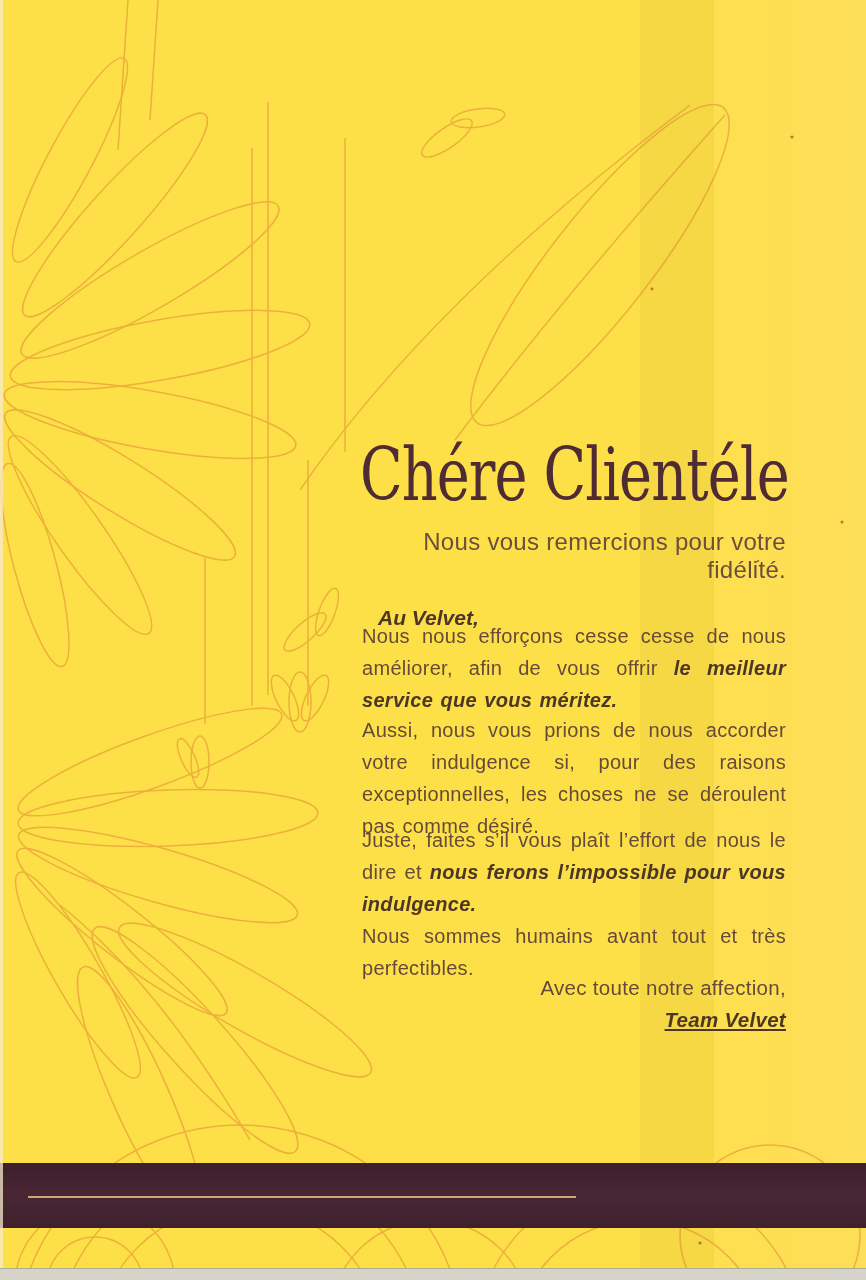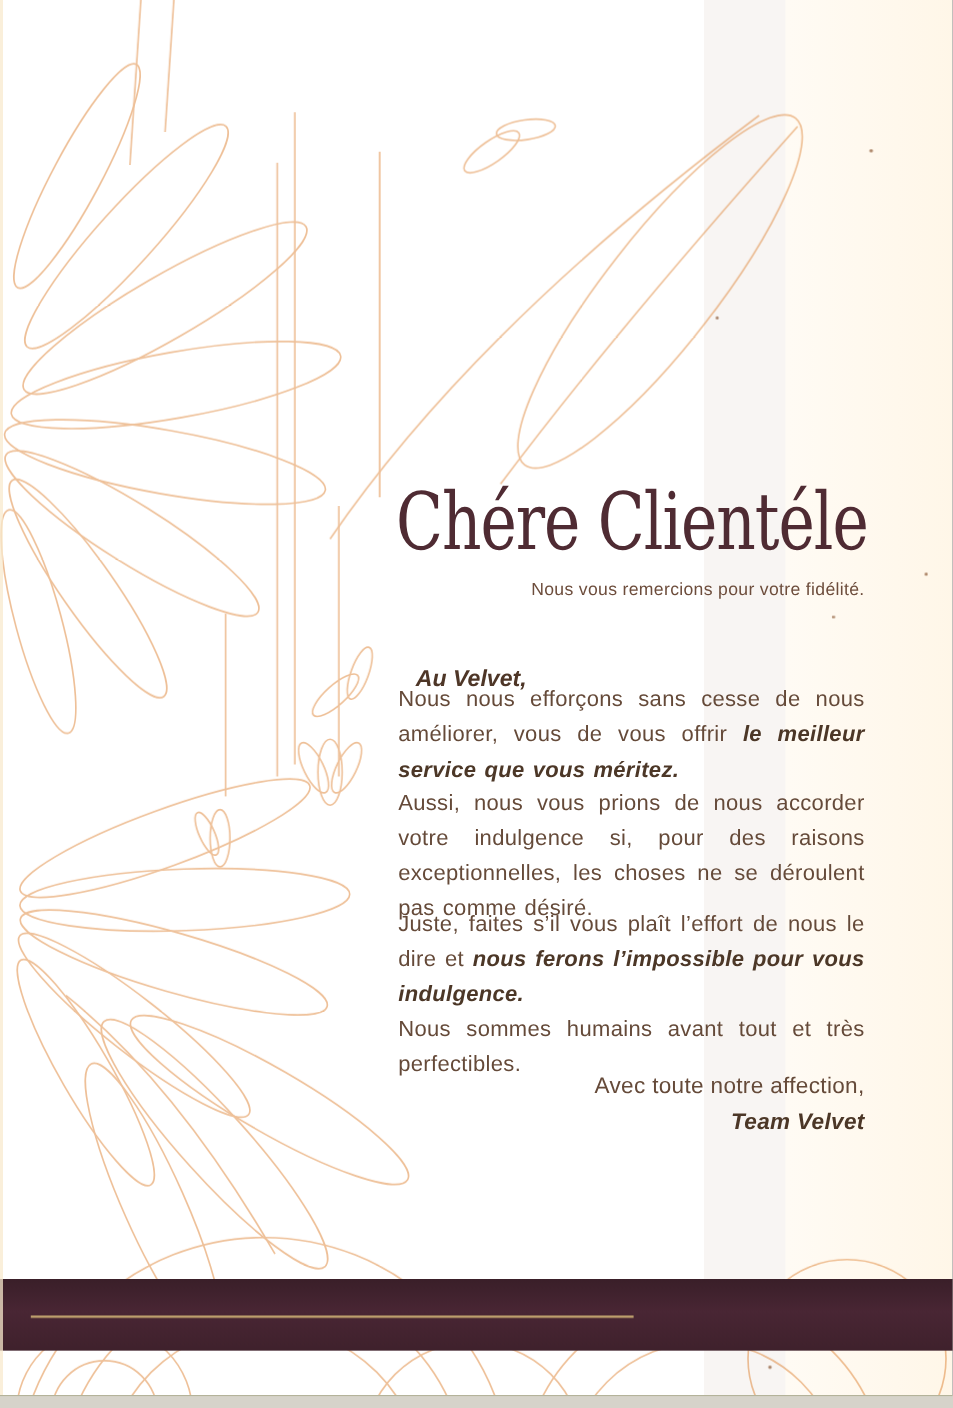--- a/index.html
+++ b/index.html
@@ -1,21 +1,21 @@
 <!DOCTYPE html>
 <html><head>
 <meta charset="utf-8">
 <style>
   html, body { margin: 0; padding: 0; background: #888; }
   .page {
     position: relative;
     width: 866px;
     height: 1280px;
     margin: 0 auto;
-    background: #ffffff;
+    background: #fde047;
     overflow: hidden;
     font-family: "Liberation Sans", sans-serif;
   }
   
   .band-dull {
     position: absolute; left: 640px; top: 0; width: 74px; height: 100%;
     background: rgba(110, 60, 10, 0.05); pointer-events: none;
   }
   .band-bright {
     position: absolute; left: 714px; top: 0; right: 0; height: 100%;
@@ -40,42 +40,42 @@
     font-size: 60px;
     line-height: 62px;
     color: #4f2b33;
     white-space: nowrap;
     transform: scale(0.93, 1.2);
     transform-origin: left top;
     letter-spacing: -1px;
   }
   .subtitle {
     position: absolute; left: 362px; top: 528px; width: 424px; margin: 0;
-    font-size: 16px; color: #6d4d3c; text-align: right; letter-spacing: 0.3px;
+    font-size: 24px; color: #6d4d3c; text-align: right; letter-spacing: 0.3px;
   }
   .salutation {
     position: absolute; left: 362px; top: 590px; width: 424px; margin: 16px;
     font-size: 21px; font-weight: 700; font-style: italic; color: #4e3627;
   }
   .para {
     position: absolute; left: 362px; width: 424px; margin: 0;
     font-size: 20px; line-height: 32px; color: #654a39;
     text-align: justify; letter-spacing: 0.3px; word-spacing: 1.5px;
   }
   .p1 { top: 620px; }
   .p2 { top: 714px; }
   .p3 { top: 824px; }
   .bold-em { font-weight: 700; font-style: italic; color: #4c3727; }
   .block { display: block; }
   .closing {
     position: absolute; left: 362px; top: 972px; width: 424px;
     font-size: 20.5px; line-height: 32px; color: #654a39; text-align: right;
     letter-spacing: 0.3px;
   }
-  .closing .bold-em { color: #4c3727; }
+  .closing .bold-em { color: #4c3727; text-decoration: underline; }
   
   .footer-bar {
     position: absolute; left: 0; top: 1163px; width: 100%; height: 65px;
     background: linear-gradient(180deg, #3a1f29 0%, #492634 45%, #3f212c 100%);
   }
   .footer-line {
     position: absolute; left: 28px; top: 33px; width: 548px; height: 2px;
     background: #c9ab72;
   }
   .footer-brand {
@@ -156,21 +156,21 @@
       <circle cx="527" cy="1273" r="1.3"></circle>
     </g>
   </svg>
 
   <h1 class="title">Chére Clientéle</h1>
 
   <p class="subtitle">Nous vous remercions pour votre fidélité.</p>
 
   <p class="salutation">Au Velvet,</p>
 
-  <p class="para p1"><span>Nous nous efforçons sans cesse de nous améliorer, vous de vous offrir </span><span class="bold-em">le meilleur service que vous méritez.</span></p>
+  <p class="para p1"><span>Nous nous efforçons cesse cesse de nous améliorer, afin de vous offrir </span><span class="bold-em">le meilleur service que vous méritez.</span></p>
 
   <p class="para p2">Aussi, nous vous prions de nous accorder votre indulgence si, pour des raisons exceptionnelles, les choses ne se déroulent pas comme désiré.</p>
 
   <p class="para p3"><span>Juste, faites s’il vous plaît l’effort de nous le dire et </span><span class="bold-em">nous ferons l’impossible pour vous indulgence.</span><span class="block">Nous sommes humains avant tout et très perfectibles.</span></p>
 
   <div class="closing">
     <div>Avec toute notre affection,</div>
     <div class="bold-em">Team Velvet</div>
   </div>
 

